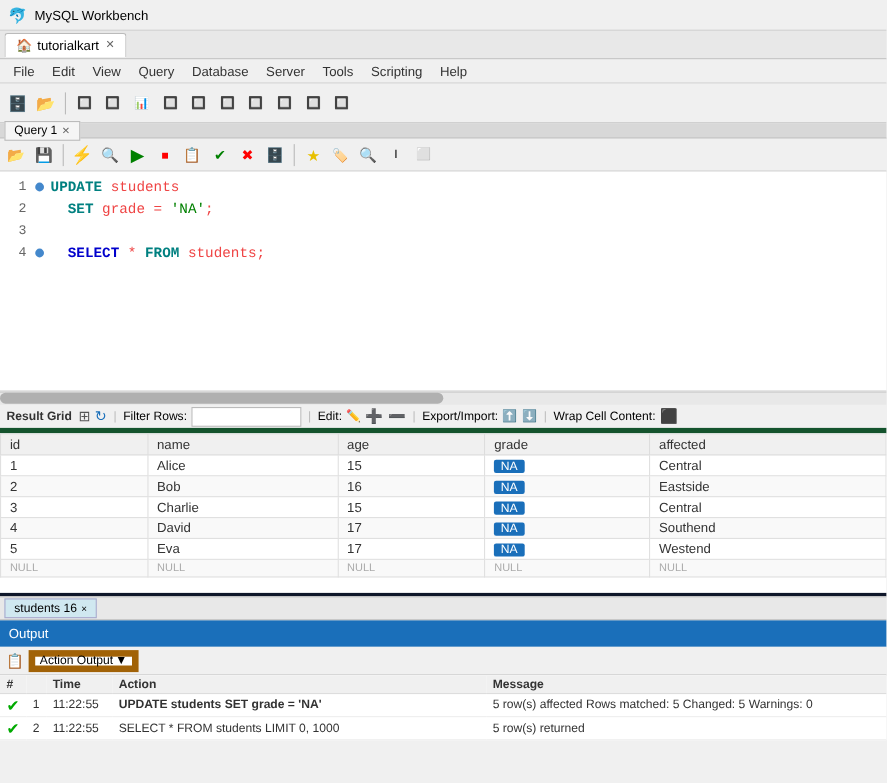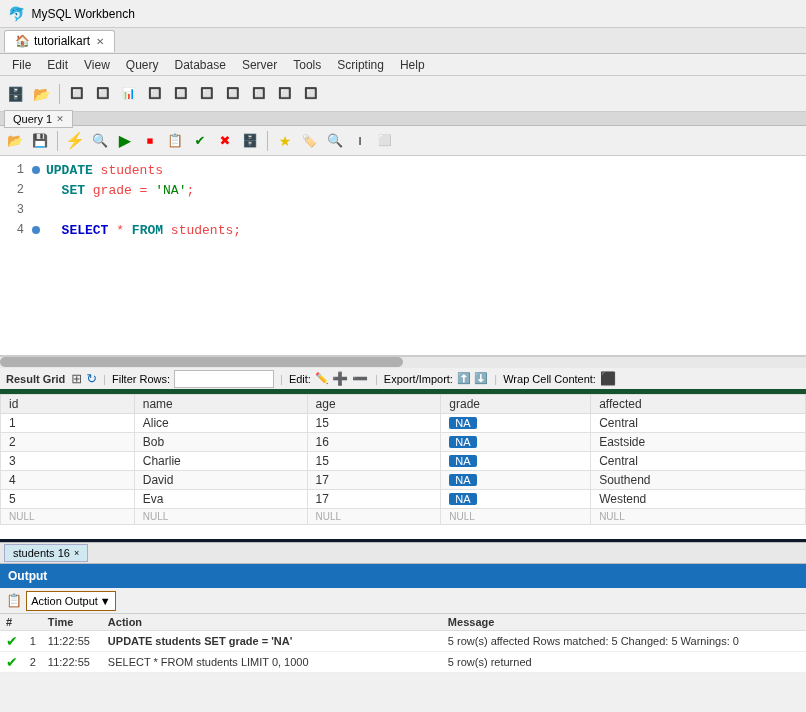--- a/index.html
+++ b/index.html
@@ -62,23 +62,23 @@
     .data-table tr:nth-child(even) td { background: #f9f9f9; }
     .na-badge { background: #1a6fba; color: #fff; padding: 0 6px; border-radius: 2px; font-size: 11px; }
     .null-row td { color: #aaa; font-size: 10px; background: #f8f8f8; }
 
     
     .result-tab-bar { background: #e8e8e8; height: 22px; display: flex; align-items: center; padding: 0 4px; border-top: 1px solid #bbb; border-bottom: 1px solid #bbb; }
     .result-tab { display: flex; align-items: center; background: #d0e8f0; border: 1px solid #aac; padding: 2px 8px; font-size: 11px; cursor: pointer; height: 18px; margin-right: 2px; }
     .result-tab .r-close { margin-left: 4px; font-size: 9px; }
 
     
-    .output-header { background: #1a6fba; color: #fff; height: 24px; display: flex; align-items: center; padding: 0 8px; font-size: 12px; font-weight: bold; }
+    .output-header { background: #1a6fba; color: #fff; height: 24px; display: flex; align-items: center; padding: 0 8px; font-size: 12px; font-weight: normal; }
     .output-toolbar { background: #f0f0f0; height: 26px; display: flex; align-items: center; padding: 0 6px; border-bottom: 1px solid #ccc; gap: 4px; }
-    .action-dropdown { display: flex; align-items: center; background: #fff; border: 1px solid #a16207; height: 20px; padding: 0 4px; font-size: 11px; gap: 2px; cursor: pointer; }
+    .action-dropdown { display: flex; align-items: center; background: #fff; border: 6px solid #a16207; height: 20px; padding: 0 4px; font-size: 11px; gap: 2px; cursor: pointer; }
     .output-table { width: 100%; border-collapse: collapse; font-size: 11px; }
     .output-table th { background: #f0f0f0; border-bottom: 1px solid #ddd; padding: 2px 6px; text-align: left; font-weight: bold; color: #333; }
     .output-table td { border-bottom: 1px solid #eee; padding: 2px 6px; color: #333; }
     .output-row-success td { background: #fff; }
     .output-row-2 td { background: #fff; }
     .status-ok { color: #00aa00; font-size: 14px; }
     .scroll-thumb { background: #b0b0b0; height: 10px; width: 50%; border-radius: 5px; }
   </style>
 </head>
 <body>

